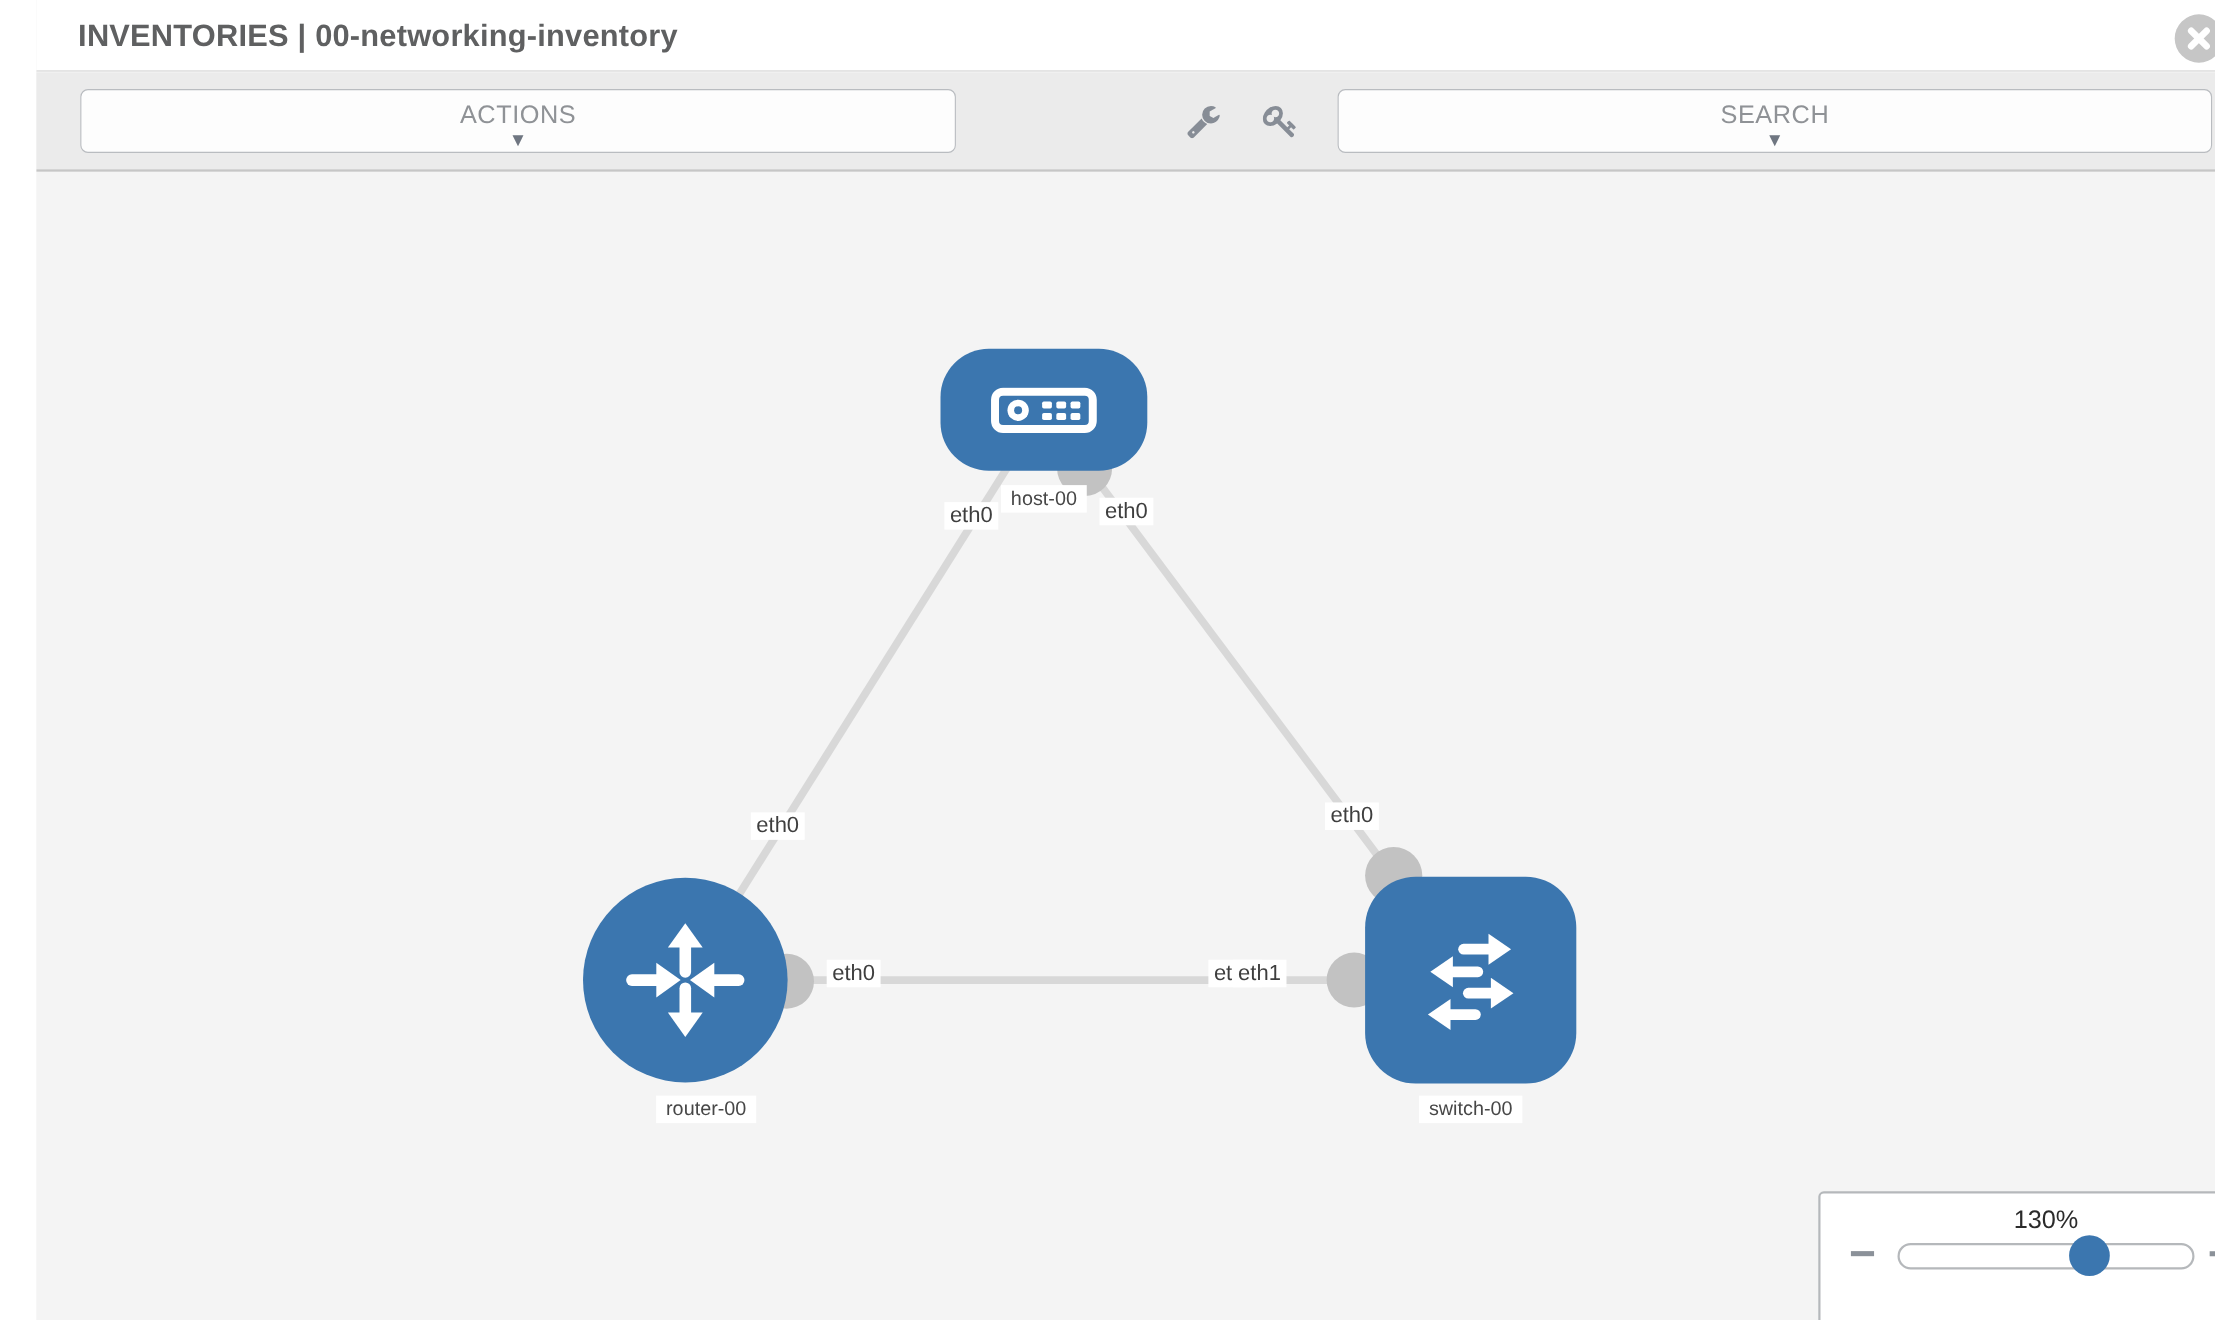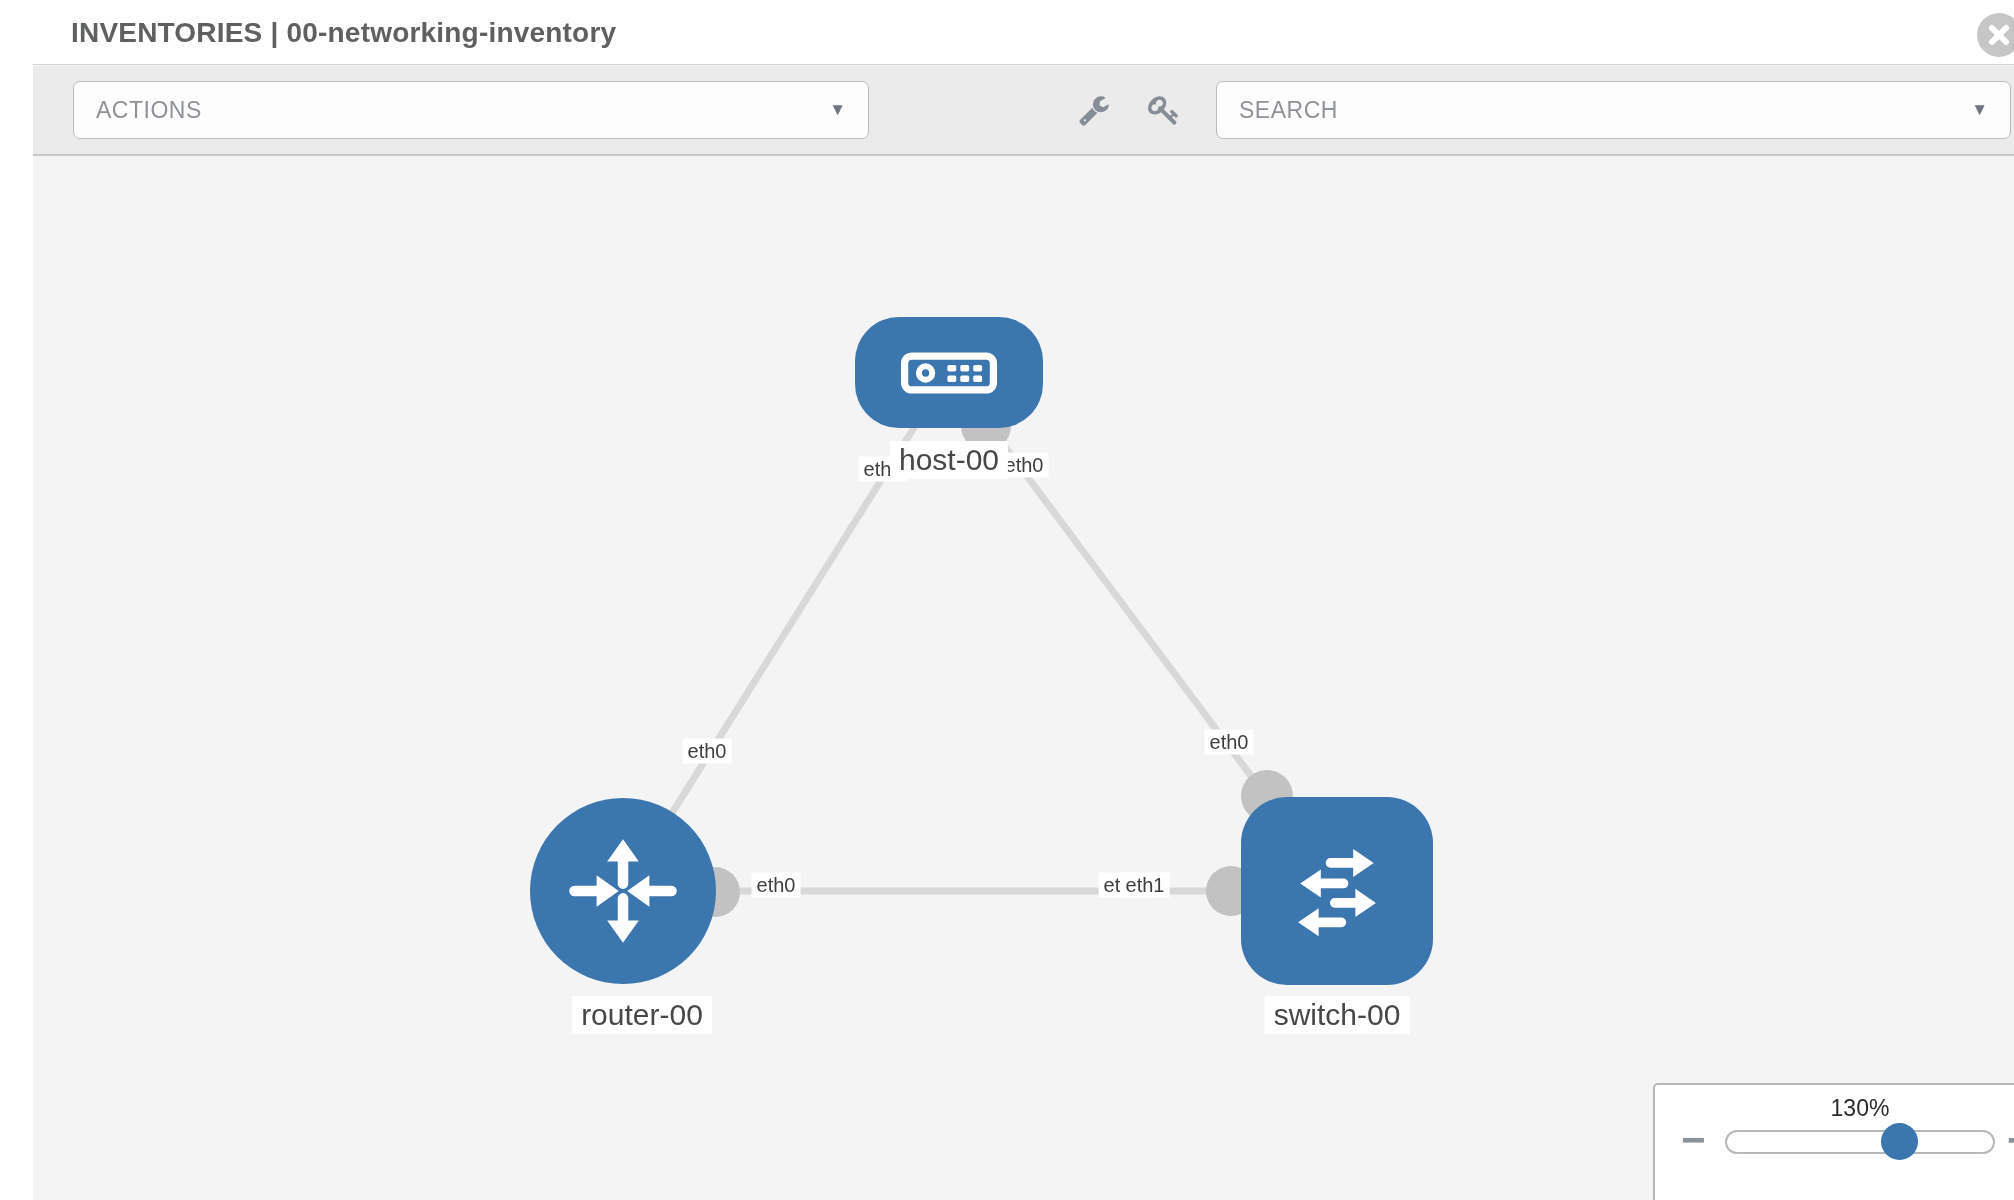--- a/index.html
+++ b/index.html
@@ -21,40 +21,40 @@
     background:#c6c6c6;display:flex;align-items:center;justify-content:center;cursor:pointer;
   }
   
   .toolbar{
     position:absolute;left:0;top:66px;width:2014px;height:90px;background:#ebebeb;
     border-bottom:2px solid #c6c6c6;box-sizing:border-box;
     display:flex;align-items:center;padding:0 36px 0 40px;
   }
   .select-box{
     height:58px;background:#fdfdfd;border:1px solid #b9bcc0;border-radius:7px;
-    display:flex;align-items:center;justify-content:space-between;
-    padding:0 22px;box-sizing:border-box;cursor:pointer;
+    display:flex;align-items:center;justify-content:flex-end;
+    padding:0 22px;box-sizing:border-box;cursor:pointer;flex-direction:column;
   }
   .select-box .select-label{font-size:23px;color:#8f9296;letter-spacing:.5px;}
   .caret{font-size:17px;color:#6f7681;}
   .actions-select{width:796px;}
-  .search-select{width:795px;margin-left:35px;gap:48px;}
+  .search-select{width:795px;margin-left:35px;}
   .tool-icon{width:34px;height:34px;display:flex;align-items:center;justify-content:center;cursor:pointer;}
   .tool-icon svg{width:32px;height:32px;fill:#878d96;}
   .icon-wrench{margin-left:auto;}
   .icon-key{margin-left:36px;}
   
   .links-svg{position:absolute;left:0;top:0;width:2014px;height:1200px;}
   .node{position:absolute;background:#3b76af;display:flex;align-items:center;justify-content:center;cursor:pointer;}
   .node-host{left:822px;top:317px;width:188px;height:111px;border-radius:44px;}
   .node-router{left:497px;top:798px;width:186px;height:186px;border-radius:50%;}
   .node-switch{left:1208px;top:797px;width:192px;height:188px;border-radius:46px;}
   .node-label{
     position:absolute;transform:translateX(-50%);background:#ffffff;color:#474747;
-    font-size:30px;padding:2px 9px;white-space:nowrap;z-index:7;
+    font-size:18px;padding:2px 9px;white-space:nowrap;z-index:7;
   }
   .iface-label{
     position:absolute;transform:translate(-50%,-50%);background:#ffffff;color:#3e3e3e;
     font-size:20px;padding:1px 5px;white-space:nowrap;z-index:5;
   }
   .iface-top{z-index:6;}
   
   .zoom-panel{
     position:absolute;left:1620px;top:1083px;width:420px;height:140px;
     background:#ffffff;border:2px solid #b5b8bb;border-radius:5px;box-sizing:border-box;

